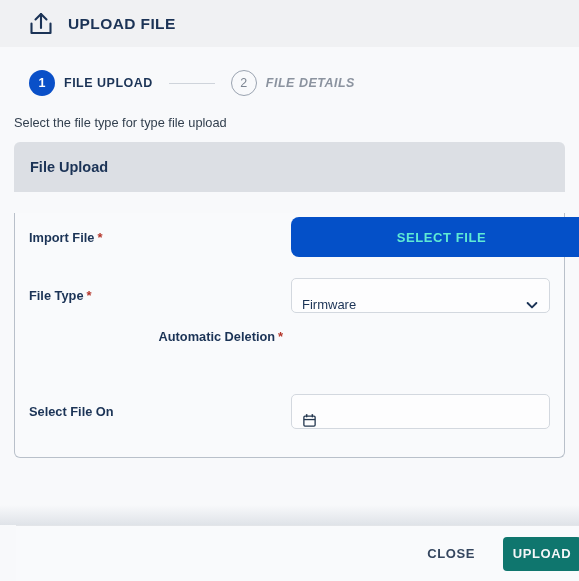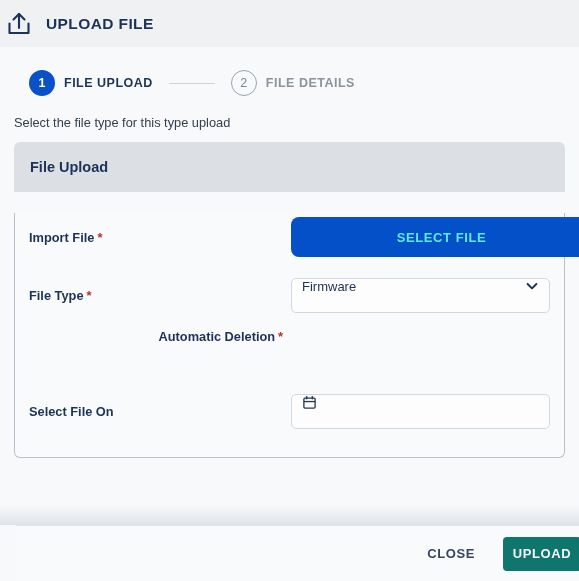--- a/index.html
+++ b/index.html
@@ -16,21 +16,21 @@
     overflow: hidden;
     position: relative;
   }
 
   
   #titlebar {
     height: 47px;
     background: #f0f1f3;
     display: flex;
     align-items: center;
-    padding-left: 4px;
+    padding-left: 26px;
     gap: 12px;
   }
   #upload-icon {
     width: 30px;
     height: 30px;
     flex: 0 0 30px;
     display: block;
   }
   #window-title {
     font-size: 15.5px;
@@ -75,21 +75,21 @@
     font-weight: normal;
   }
   .step-label {
     font-size: 12.5px;
     font-weight: bold;
     letter-spacing: 0.5px;
     text-transform: uppercase;
     white-space: nowrap;
   }
   .step-label.active { color: #1b3356; }
-  .step-label.inactive { color: #8b939f; font-weight: bold; }
+  .step-label.inactive { color: #8b939f; font-weight: bold; font-style: italic; }
   #step-connector {
     width: 46px;
     height: 1px;
     background: #cfd4db;
     margin: 0 16px;
   }
 
   
   #description {
     font-size: 12.8px;
@@ -172,21 +172,21 @@
   }
 
   
   .select-box {
     width: 259px;
     height: 35px;
     background: #fdfdfe;
     border: 1px solid #d3d8df;
     border-radius: 5px;
     display: flex;
-    align-items: flex-start;
+    align-items: flex-end;
     padding: 0 10px;
     cursor: pointer;
   }
   .select-value {
     flex: 1 1 auto;
     font-size: 13px;
     color: #1b3356;
     white-space: nowrap;
     overflow: hidden;
   }
@@ -273,21 +273,21 @@
 
   <div id="step-connector"></div>
 
   <div class="step">
     <div class="step-circle inactive">2</div>
     <div class="step-label inactive">FILE DETAILS</div>
   </div>
 
 </div>
 
-<div id="description">Select the file type for this type upload</div>
+<div id="description">Select the file type for type file upload</div>
 
 <div id="card">
 
   <div id="card-header">
     <div id="card-header-title">File Upload</div>
   </div>
 
   <div id="card-body">
 
     <div class="form-row" id="row-import">

